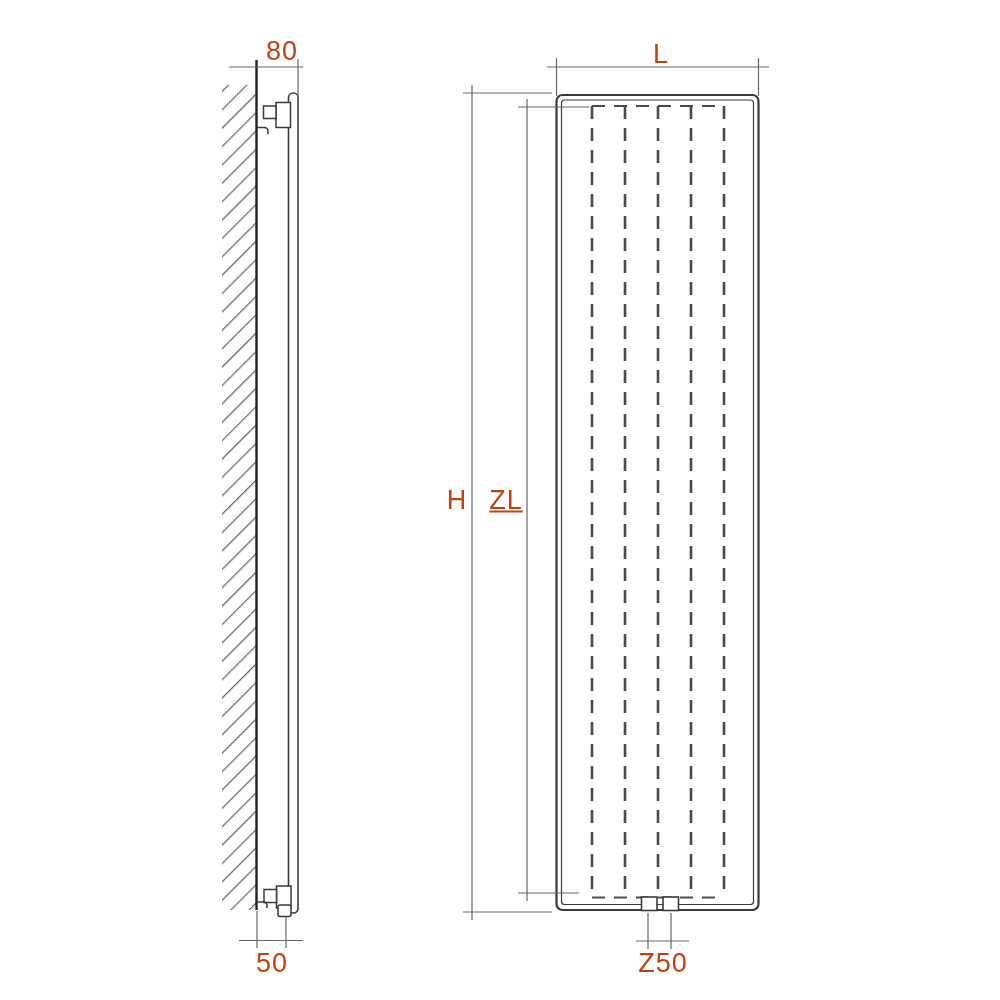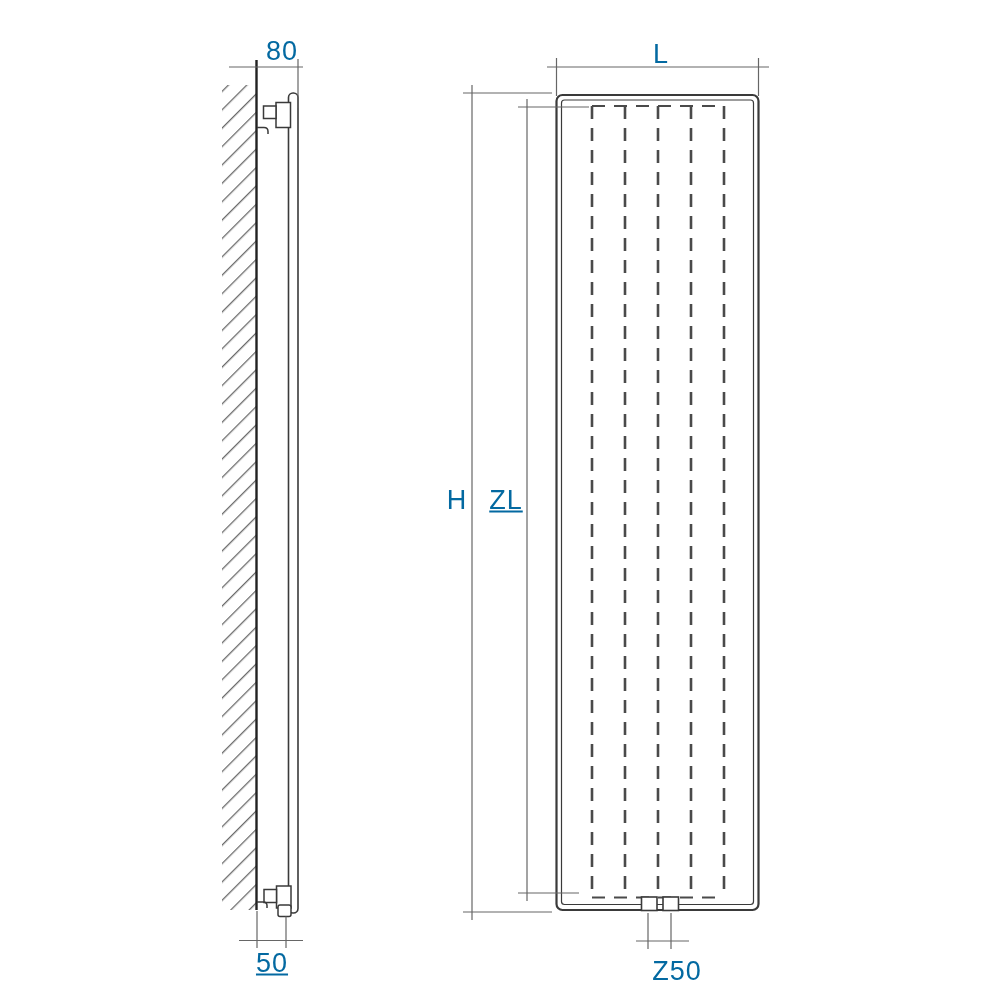--- a/index.html
+++ b/index.html
@@ -19,21 +19,21 @@
     position: absolute;
     left: 0;
     top: 0;
   }
   .dim-label {
     position: absolute;
     transform: translate(-50%, -50%);
     font-size: 27px;
     font-weight: 400;
     letter-spacing: 1px;
-    color: #0369a1;
+    color: #c2410c;
     white-space: nowrap;
     user-select: none;
   }
 </style>
 </head>
 <body>
 
 <div id="stage">
 
   <svg width="1000" height="1000" viewBox="0 0 1000 1000">
@@ -92,19 +92,19 @@
     <line x1="527" y1="99" x2="527" y2="901" stroke="#666666" stroke-width="1.2"></line>
     <line x1="518" y1="107" x2="589" y2="107" stroke="#666666" stroke-width="1.2"></line>
     <line x1="518" y1="893" x2="579" y2="893" stroke="#666666" stroke-width="1.2"></line>
 
     <line x1="636" y1="941" x2="689" y2="941" stroke="#666666" stroke-width="1.2"></line>
     <line x1="648" y1="913" x2="648" y2="949" stroke="#666666" stroke-width="1.2"></line>
     <line x1="671" y1="913" x2="671" y2="949" stroke="#666666" stroke-width="1.2"></line>
   </svg>
 
   <div class="dim-label" style="left:282px; top:51px;">80</div>
-  <div class="dim-label" style="left:272px; top:963px;text-decoration:underline;">50</div>
+  <div class="dim-label" style="left:272px; top:963px;">50</div>
   <div class="dim-label" style="left:661px; top:54px;">L</div>
   <div class="dim-label" style="left:457px; top:500px;">H</div>
   <div class="dim-label" style="left:506px; top:500px;text-decoration:underline;">ZL</div>
-  <div class="dim-label" style="left:677px; top:963px;margin-top:8px;">Z50</div>
+  <div class="dim-label" style="left:663px; top:963px;">Z50</div>
 
 </div>
 
 </body></html>

